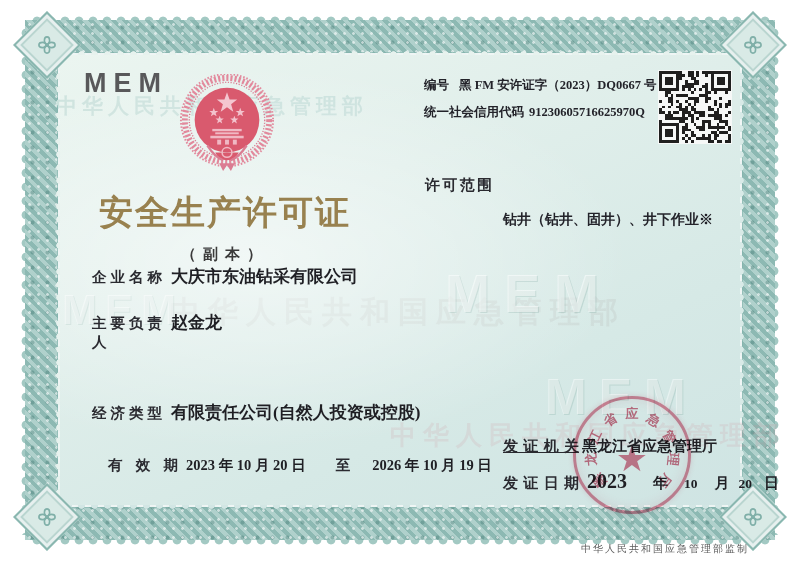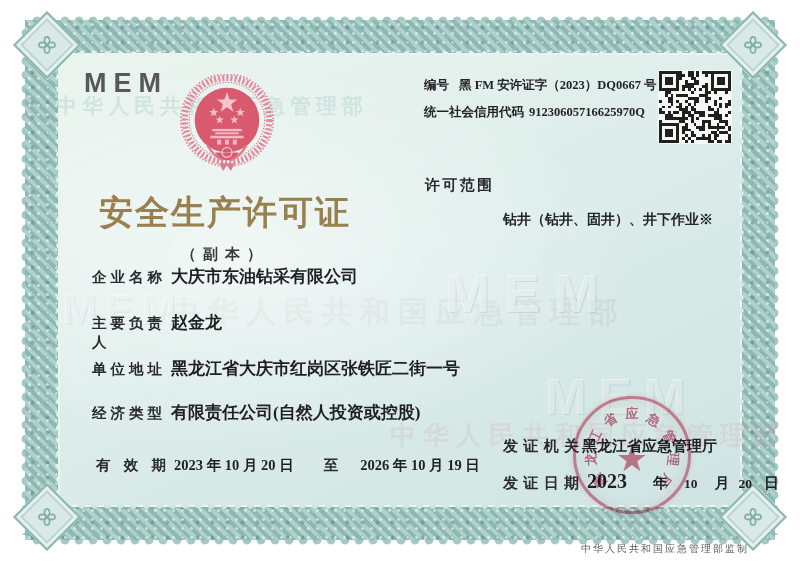--- a/index.html
+++ b/index.html
@@ -72,30 +72,30 @@
   .scope-label{position:absolute;left:425px;top:176px;width:67px;font-size:15px;color:#2a2a30;
     text-align:justify;text-align-last:justify;font-weight:bold;}
   .scope-value{position:absolute;left:503px;top:211px;font-size:14px;font-weight:bold;color:#23232a;}
 
   
   .frow{position:absolute;left:92px;display:flex;align-items:flex-start;}
   .frow .lbl{width:70px;font-size:14.5px;color:#2a2a30;text-align:justify;text-align-last:justify;flex:none;font-weight:bold;}
   .frow .val{margin-left:9px;font-size:17px;font-weight:bold;color:#1f1f24;white-space:nowrap;line-height:1.1;}
   .f0{top:268px;} .f1{top:314px;} .f2{top:360px;} .f3{top:404px;}
 
-  .validity{position:absolute;left:96px;top:456px;display:flex;align-items:center;}
+  .validity{position:absolute;left:108px;top:456px;display:flex;align-items:center;}
   .validity .lbl{width:70px;font-size:14.5px;color:#2a2a30;text-align:justify;text-align-last:justify;flex:none;font-weight:bold;}
   .validity .date{font-size:14.5px;font-weight:bold;color:#1f1f24;}
   .validity .d1{margin-left:8px;}
   .validity .zhi{margin-left:30px;font-size:14.5px;font-weight:bold;color:#2a2a30;}
   .validity .d2{margin-left:22px;}
 
   
   .issuer{position:absolute;left:503px;top:437px;display:flex;align-items:baseline;}
-  .issuer .lbl{width:76px;font-size:15px;color:#2a2a30;text-align:justify;text-align-last:justify;flex:none;font-weight:bold;}
+  .issuer .lbl{width:76px;font-size:15px;color:#2a2a30;text-align:justify;text-align-last:justify;flex:none;font-weight:bold;text-decoration:underline;}
   .issuer .val{margin-left:3px;font-size:15px;font-weight:bold;color:#1f1f24;white-space:nowrap;}
   .issue-date{position:absolute;left:503px;top:470px;display:flex;align-items:baseline;font-weight:bold;color:#1f1f24;}
   .issue-date .lbl{width:76px;font-size:15px;color:#2a2a30;text-align:justify;text-align-last:justify;flex:none;}
   .issue-date .yr{margin-left:8px;font-size:20px;}
   .issue-date .u1{margin-left:26px;font-size:15px;}
   .issue-date .mo{margin-left:16px;font-size:13.5px;}
   .issue-date .u2{margin-left:17px;font-size:15px;}
   .issue-date .dy{margin-left:9px;font-size:13.5px;}
   .issue-date .u3{margin-left:12px;font-size:15px;}
 
@@ -524,24 +524,20 @@
   <div class="scope-value">钻井（钻井、固井）、井下作业※</div>
 
   <div class="frow f1">
     <span class="lbl">主要负责人</span>
     <span class="val">赵金龙</span>
   </div>
   <div class="frow f0">
     <span class="lbl">企业名称</span>
     <span class="val">大庆市东油钻采有限公司</span>
   </div>
-  <div class="frow f2">
-    <span class="lbl">单位地址</span>
-    <span class="val">黑龙江省大庆市红岗区张铁匠二街一号</span>
-  </div>
   <div class="frow f3">
     <span class="lbl">经济类型</span>
     <span class="val">有限责任公司(自然人投资或控股)</span>
   </div>
 
   <div class="validity">
     <span class="lbl">有效期</span>
     <span class="date d1">2023 年 10 月 20 日</span>
     <span class="zhi">至</span>
     <span class="date d2">2026 年 10 月 19 日</span>

